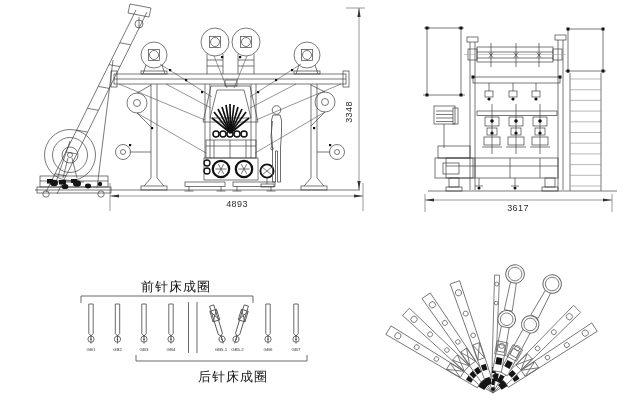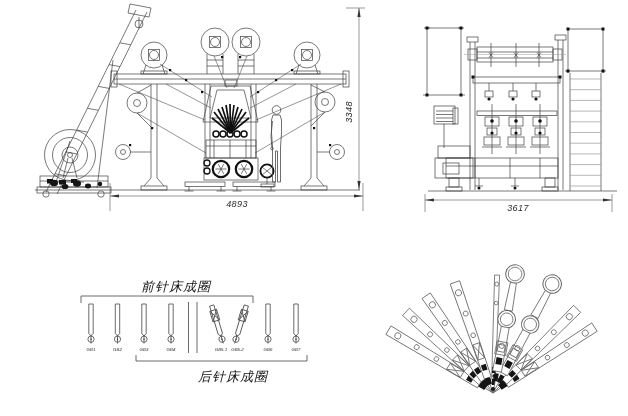--- a/index.html
+++ b/index.html
@@ -1,17 +1,17 @@
 <!DOCTYPE html>
 <html><head>
 <meta charset="utf-8">
 <style>
   html,body{margin:0;padding:0;background:#ffffff;}
   .canvas{position:relative;width:628px;height:416px;background:#fff;overflow:hidden;
-          font-family:"Liberation Sans", sans-serif;font-style:italic;}
+          font-family:"Liberation Sans", sans-serif;}
   svg{position:absolute;left:0;top:0;}
   text{font-family:"Liberation Sans", sans-serif;fill:#2c2c2c;}
   .dim-text{font-size:9px;letter-spacing:.4px;}
   .cjk{font-size:13px;fill:#141414;letter-spacing:1px;}
   .gb-label{font-size:4.4px;fill:#333;}
 </style>
 </head>
 <body>
 
 <div class="canvas">

